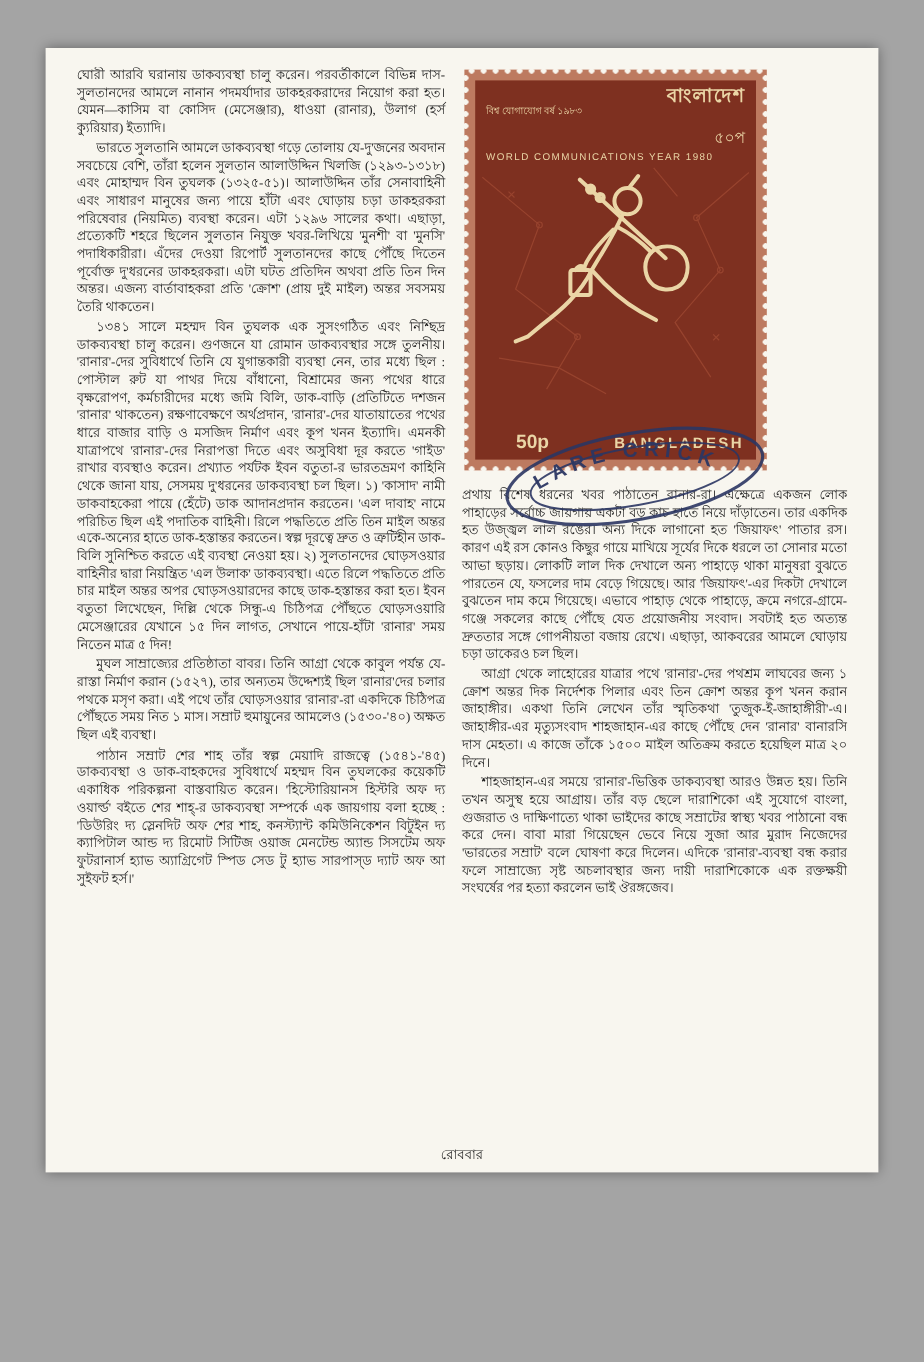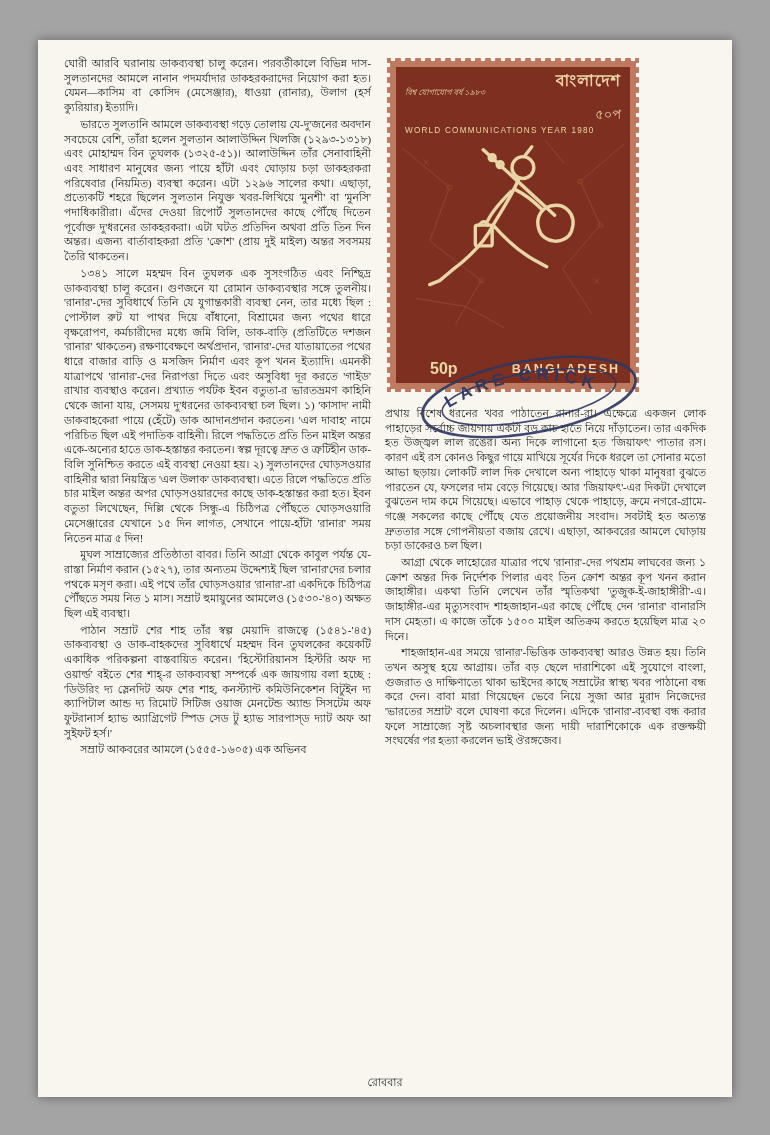--- a/index.html
+++ b/index.html
@@ -5,21 +5,21 @@
   html, body { margin: 0; padding: 0; }
   body {
     width: 770px; height: 1135px;
     background: #a4a4a4;
     position: relative;
     overflow: hidden;
     font-family: "Liberation Serif", serif;
   }
   .page {
     position: absolute; left: 38px; top: 40px;
-    width: 694px; height: 1057px;
+    width: 694px; height: 937px;
     background: #f8f6ef;
     box-shadow: 0 0 10px rgba(0,0,0,.4);
   }
   .columns {
     position: absolute; left: 26px; top: 16px; right: 26px; bottom: 64px;
     display: flex; gap: 14px; overflow: hidden;
   }
   .col {
     font-size: 10.8px; line-height: 14.7px;
     text-align: justify; color: #1b1b1b;
@@ -46,21 +46,21 @@
   .perf.b { bottom: -4px; left: 0; right: 0; height: 10px; }
   .perf.l { left: -4px; top: 0; bottom: 0; width: 10px; }
   .perf.r { right: -4px; top: 0; bottom: 0; width: 10px; }
   .stamp-inner {
     position: absolute; inset: 9px;
     background: var(--stamp-panel, #7e3020);
     overflow: hidden;
   }
   .stamp-art-svg { position: absolute; left: 0; top: 52px; width: 100%; height: 230px; }
   .stamp-row1 { position: relative; display: flex; justify-content: space-between; padding: 7px 9px 0 9px; color: var(--stamp-art, #ead5a6); }
-  .stamp-year-bn { font-size: 8px; line-height: 10px; max-width: 110px; padding-top: 14px; font-style: italic; }
+  .stamp-year-bn { font-size: 8px; line-height: 10px; max-width: 110px; padding-top: 14px; }
   .stamp-right { text-align: right; }
   .stamp-country-bn { font-size: 16px; font-weight: bold; letter-spacing: 1px; }
   .stamp-denom-bn { font-size: 13px; margin-top: 19px; }
   .stamp-year-en { position: relative; font-size: 8.2px; letter-spacing: 1.2px; color: var(--stamp-art, #ead5a6); padding: 2px 9px 0 9px; font-family: "Liberation Sans", sans-serif; }
   .stamp-bottom { position: absolute; left: 0; right: 0; bottom: 6px; display: flex; justify-content: space-between; align-items: flex-end; padding: 0 10px; color: var(--stamp-art, #ead5a6); font-family: "Liberation Sans", sans-serif; margin-left: 24px; }
   .stamp-denom-en { font-size: 16px; font-weight: bold; }
   .stamp-country-en { font-size: 12.5px; letter-spacing: 2px; font-weight: bold; }
   .postmark { position: absolute; left: 26px; bottom: -52px; width: 232px; height: 94px; pointer-events: none; }
 
   
@@ -79,21 +79,20 @@
 <div class="page">
 
   <div class="columns">
 
     <div class="col left">
       <p>ঘোরী আরবি ঘরানায় ডাকব্যবস্থা চালু করেন। পরবর্তীকালে বিভিন্ন দাস-সুলতানদের আমলে নানান পদমর্যাদার ডাকহরকরাদের নিয়োগ করা হত। যেমন—কাসিম বা কোসিদ (মেসেঞ্জার), ধাওয়া (রানার), উলাগ (হর্স ক্যুরিয়ার) ইত্যাদি।</p>
       <p>ভারতে সুলতানি আমলে ডাকব্যবস্থা গড়ে তোলায় যে-দু'জনের অবদান সবচেয়ে বেশি, তাঁরা হলেন সুলতান আলাউদ্দিন খিলজি (১২৯৩-১৩১৮) এবং মোহাম্মদ বিন তুঘলক (১৩২৫-৫১)। আলাউদ্দিন তাঁর সেনাবাহিনী এবং সাধারণ মানুষের জন্য পায়ে হাঁটা এবং ঘোড়ায় চড়া ডাকহরকরা পরিষেবার (নিয়মিত) ব্যবস্থা করেন। এটা ১২৯৬ সালের কথা। এছাড়া, প্রত্যেকটি শহরে ছিলেন সুলতান নিযুক্ত খবর-লিখিয়ে 'মুনশী' বা 'মুনসি' পদাধিকারীরা। এঁদের দেওয়া রিপোর্ট সুলতানদের কাছে পৌঁছে দিতেন পূর্বোক্ত দু'ধরনের ডাকহরকরা। এটা ঘটত প্রতিদিন অথবা প্রতি তিন দিন অন্তর। এজন্য বার্তাবাহকরা প্রতি 'ক্রোশ' (প্রায় দুই মাইল) অন্তর সবসময় তৈরি থাকতেন।</p>
       <p>১৩৪১ সালে মহম্মদ বিন তুঘলক এক সুসংগঠিত এবং নিশ্ছিদ্র ডাকব্যবস্থা চালু করেন। গুণজনে যা রোমান ডাকব্যবস্থার সঙ্গে তুলনীয়। 'রানার'-দের সুবিধার্থে তিনি যে যুগান্তকারী ব্যবস্থা নেন, তার মধ্যে ছিল : পোস্টাল রুট যা পাথর দিয়ে বাঁধানো, বিশ্রামের জন্য পথের ধারে বৃক্ষরোপণ, কর্মচারীদের মধ্যে জমি বিলি, ডাক-বাড়ি (প্রতিটিতে দশজন 'রানার' থাকতেন) রক্ষণাবেক্ষণে অর্থপ্রদান, 'রানার'-দের যাতায়াতের পথের ধারে বাজার বাড়ি ও মসজিদ নির্মাণ এবং কূপ খনন ইত্যাদি। এমনকী যাত্রাপথে 'রানার'-দের নিরাপত্তা দিতে এবং অসুবিধা দূর করতে 'গাইড' রাখার ব্যবস্থাও করেন। প্রখ্যাত পর্যটক ইবন বতুতা-র ভারতভ্রমণ কাহিনি থেকে জানা যায়, সেসময় দু'ধরনের ডাকব্যবস্থা চল ছিল। ১) 'কাসাদ' নামী ডাকবাহকেরা পায়ে (হেঁটে) ডাক আদানপ্রদান করতেন। 'এল দাবাহ' নামে পরিচিত ছিল এই পদাতিক বাহিনী। রিলে পদ্ধতিতে প্রতি তিন মাইল অন্তর একে-অন্যের হাতে ডাক-হস্তান্তর করতেন। স্বল্প দূরত্বে দ্রুত ও ত্রুটিহীন ডাক-বিলি সুনিশ্চিত করতে এই ব্যবস্থা নেওয়া হয়। ২) সুলতানদের ঘোড়সওয়ার বাহিনীর দ্বারা নিয়ন্ত্রিত 'এল উলাক' ডাকব্যবস্থা। এতে রিলে পদ্ধতিতে প্রতি চার মাইল অন্তর অপর ঘোড়সওয়ারদের কাছে ডাক-হস্তান্তর করা হত। ইবন বতুতা লিখেছেন, দিল্লি থেকে সিন্ধু-এ চিঠিপত্র পৌঁছতে ঘোড়সওয়ারি মেসেঞ্জারের যেখানে ১৫ দিন লাগত, সেখানে পায়ে-হাঁটা 'রানার' সময় নিতেন মাত্র ৫ দিন!</p>
       <p>মুঘল সাম্রাজ্যের প্রতিষ্ঠাতা বাবর। তিনি আগ্রা থেকে কাবুল পর্যন্ত যে-রাস্তা নির্মাণ করান (১৫২৭), তার অন্যতম উদ্দেশ্যই ছিল 'রানার'দের চলার পথকে মসৃণ করা। এই পথে তাঁর ঘোড়সওয়ার 'রানার'-রা একদিকে চিঠিপত্র পৌঁছতে সময় নিত ১ মাস। সম্রাট হুমায়ুনের আমলেও (১৫৩০-'৪০) অক্ষত ছিল এই ব্যবস্থা।</p>
       <p>পাঠান সম্রাট শের শাহ তাঁর স্বল্প মেয়াদি রাজত্বে (১৫৪১-'৪৫) ডাকব্যবস্থা ও ডাক-বাহকদের সুবিধার্থে মহম্মদ বিন তুঘলকের কয়েকটি একাধিক পরিকল্পনা বাস্তবায়িত করেন। 'হিস্টোরিয়ানস হিস্টরি অফ দ্য ওয়ার্ল্ড' বইতে শের শাহ্‌-র ডাকব্যবস্থা সম্পর্কে এক জায়গায় বলা হচ্ছে : 'ডিউরিং দ্য স্লেনদিট অফ শের শাহ, কনস্ট্যান্ট কমিউনিকেশন বিটুইন দ্য ক্যাপিটাল আন্ড দ্য রিমোট সিটিজ ওয়াজ মেনটেন্ড অ্যান্ড সিসটেম অফ ফুটরানার্স হ্যাভ অ্যাগ্রিগেট স্পিড সেড টু হ্যাভ সারপাস্ড দ্যাট অফ আ সুইফট হর্স।'</p>
-      <p>সম্রাট আকবরের আমলে (১৫৫৫-১৬০৫) এক অভিনব</p>
     </div>
 
     <div class="col right">
 
       <div class="stamp-wrap">
         <div class="stamp">
           <div class="perf t"></div>
           <div class="perf b"></div>
           <div class="perf l"></div>
           <div class="perf r"></div>

